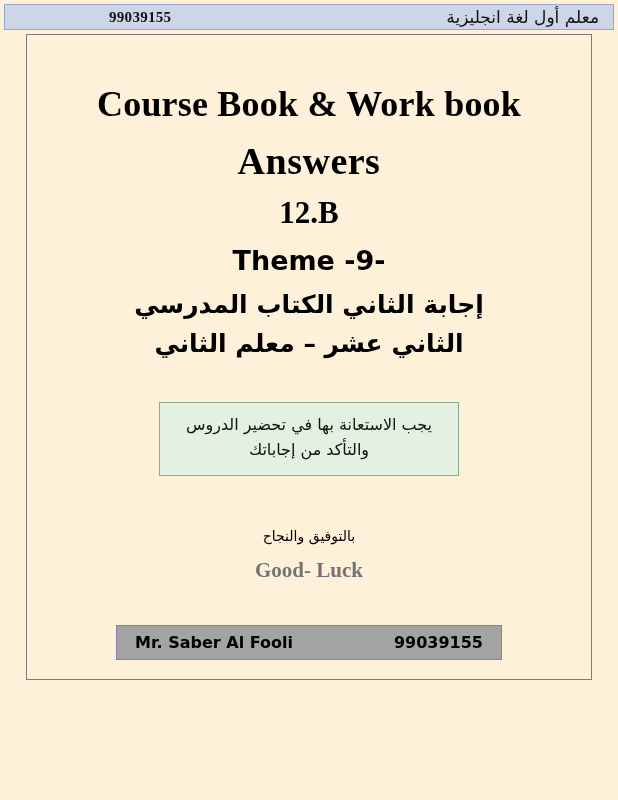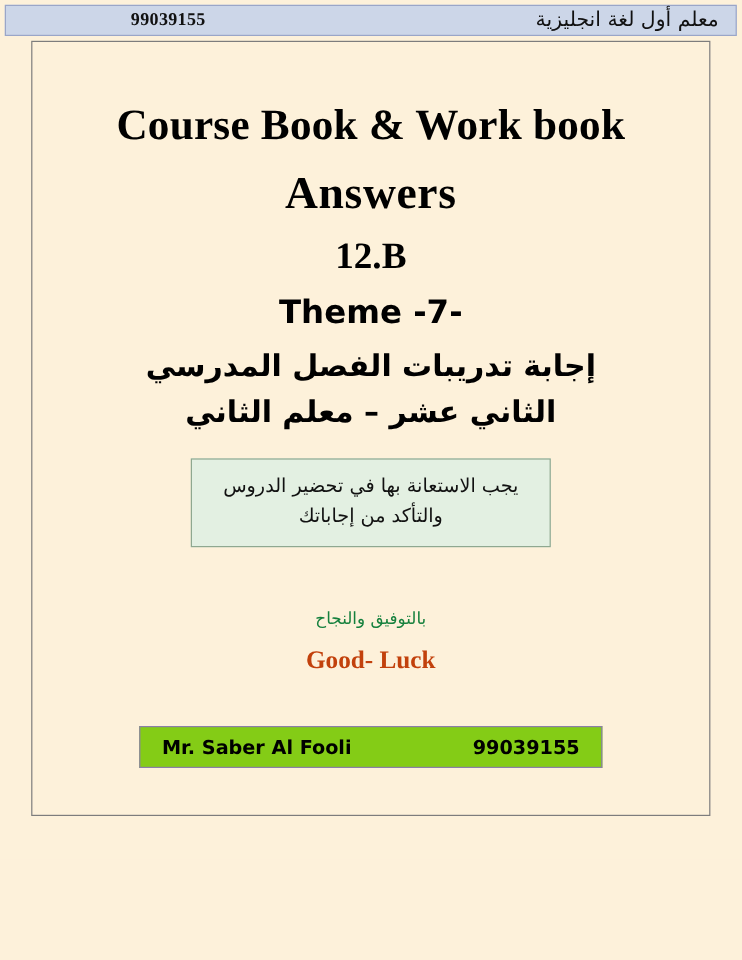--- a/index.html
+++ b/index.html
@@ -99,52 +99,52 @@
     font-weight: bold;
     font-size: 25px;
     direction: rtl;
     color: #000;
     margin-bottom: 10px;
   }
   .line-ar2 {
     margin-bottom: 0;
   }
   .note-box {
-    margin: 24px auto 0 auto;
+    margin: 44px auto 0 auto;
     width: 300px;
     border: 1px solid #8fa890;
     background: #e3f0e2;
     box-sizing: border-box;
     padding: 10px 12px 12px 12px;
     direction: rtl;
     font-family: "DejaVu Sans", sans-serif;
     font-size: 16px;
     line-height: 1.55;
     color: #111;
     text-align: center;
   }
   .wish-ar {
     margin-top: 52px;
     font-family: "DejaVu Sans", sans-serif;
     font-size: 14px;
     direction: rtl;
-    color: #15803d;
+    color: #000000;
   }
   .wish-en {
     margin-top: 14px;
     font-family: "Liberation Serif", serif;
     font-weight: bold;
     font-size: 21px;
-    color: #c2410c;
+    color: #737373;
   }
   .author-box {
     margin: 42px auto 0 auto;
     width: 386px;
     border: 1px solid #8a7fa8;
-    background: #84cc16;
+    background: #a3a3a3;
     box-sizing: border-box;
     padding: 7px 18px;
     display: flex;
     align-items: center;
     justify-content: space-between;
   }
   .author-name {
     font-family: "DejaVu Sans", sans-serif;
     font-weight: bold;
     font-size: 16px;
@@ -166,22 +166,22 @@
     <span class="header-phone">99039155</span>
     <span class="header-arabic">معلم أول لغة انجليزية</span>
   </div>
 
   <div class="content-frame">
     <div class="inner">
 
       <div class="title-en line-course">Course Book &amp; Work book</div>
       <div class="title-en line-answers">Answers</div>
       <div class="title-en line-12b">12.B</div>
-      <div class="line-theme">Theme -7-</div>
-      <div class="line-ar1">إجابة تدريبات الفصل المدرسي</div>
+      <div class="line-theme">Theme -9-</div>
+      <div class="line-ar1">إجابة الثاني الكتاب المدرسي</div>
       <div class="line-ar2">الثاني عشر – معلم الثاني</div>
 
       <div class="note-box">يجب الاستعانة بها في تحضير الدروس والتأكد من إجاباتك</div>
 
       <div class="wish-ar">بالتوفيق والنجاح</div>
       <div class="wish-en">Good- Luck</div>
 
       <div class="author-box">
         <span class="author-name">Mr. Saber Al Fooli</span>
         <span class="author-phone">99039155</span>

